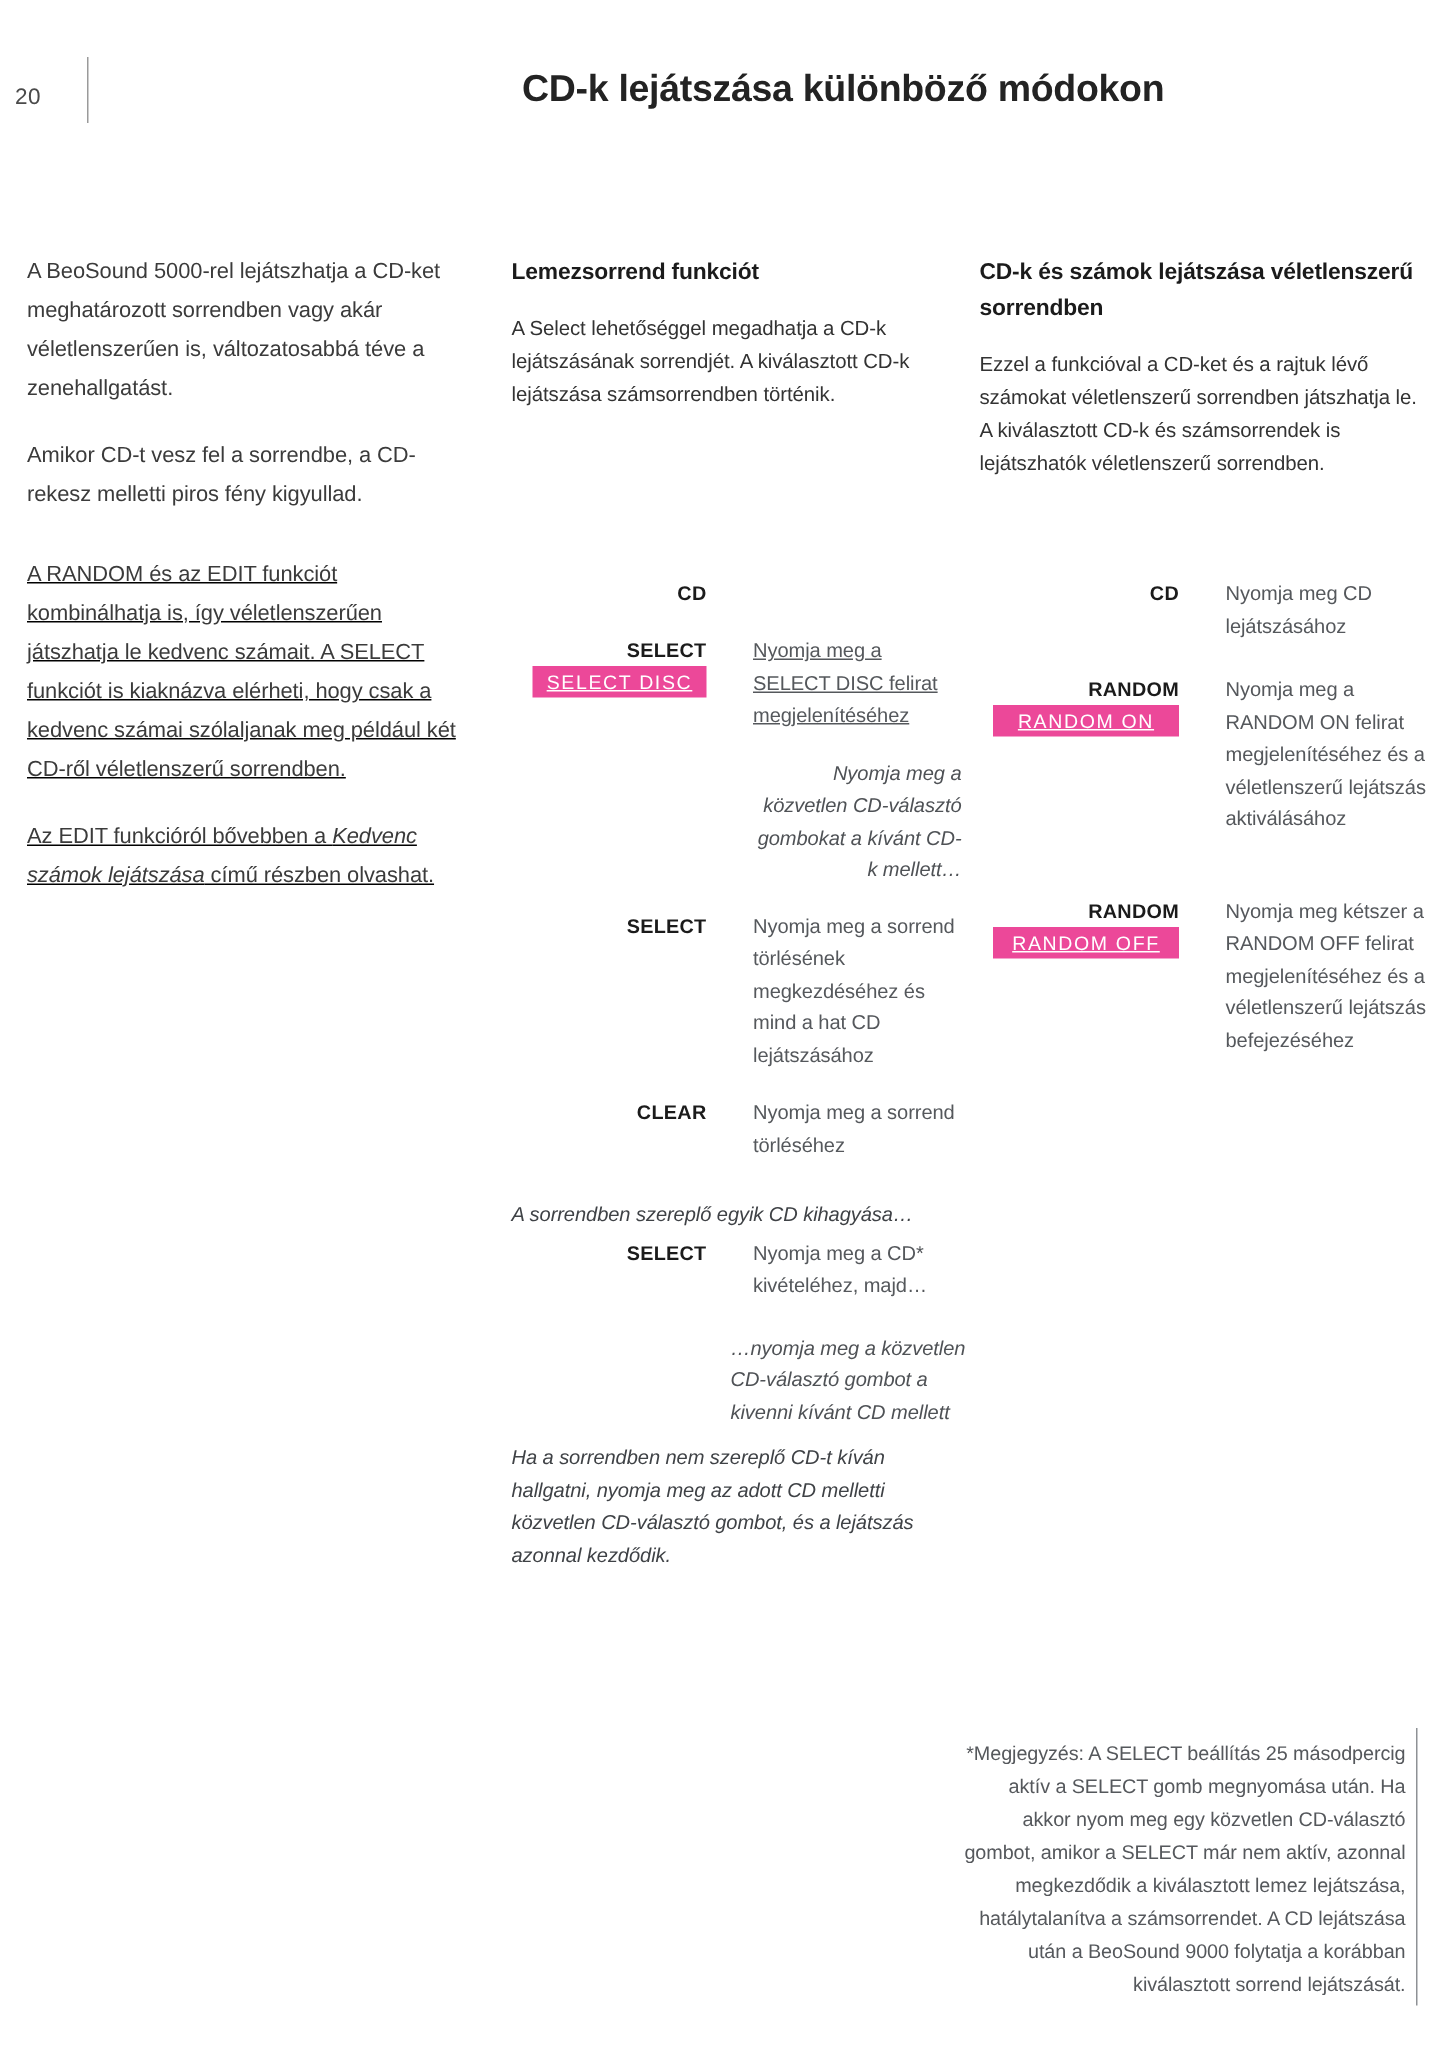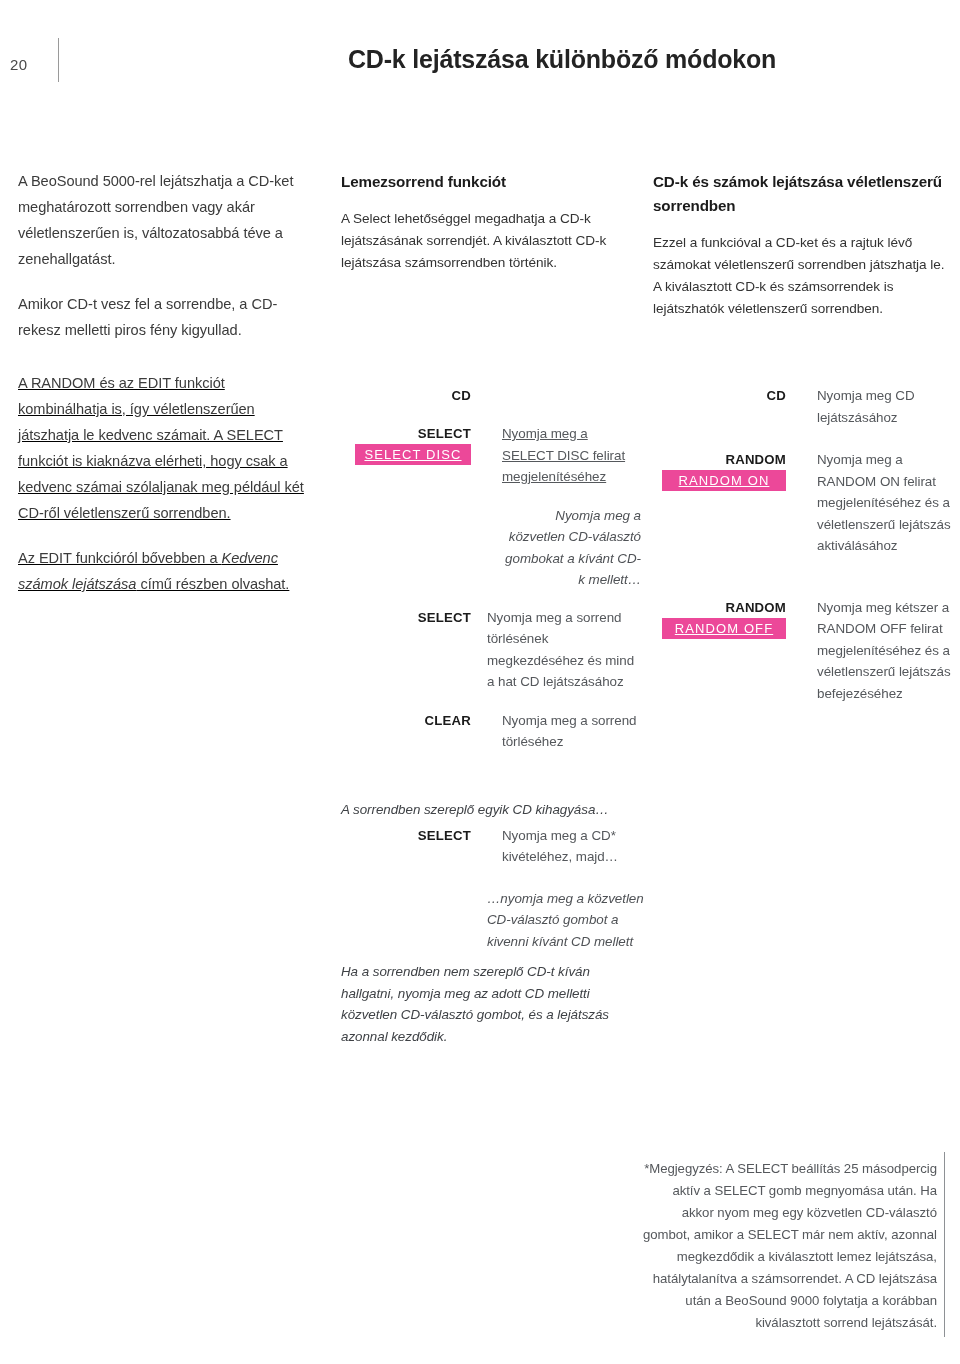--- a/index.html
+++ b/index.html
@@ -198,21 +198,21 @@
       <div class="instr-key" style="width:130px;">
         
       </div>
       <div class="instr-desc italic" style="width:165px; margin-left:15px;text-align:right;">Nyomja meg a közvetlen CD-választó gombokat a kívánt CD-k mellett…</div>
     </div>
 
     <div class="instr-row" style="margin-bottom:17px;">
       <div class="instr-key" style="width:130px;">
         <span class="key-label">SELECT</span>
       </div>
-      <div class="instr-desc" style="width:162px; ">Nyomja meg a sorrend törlésének megkezdéséhez és mind a hat CD lejátszásához</div>
+      <div class="instr-desc" style="width:162px; margin-left:15px;">Nyomja meg a sorrend törlésének megkezdéséhez és mind a hat CD lejátszásához</div>
     </div>
 
     <div class="instr-row">
       <div class="instr-key" style="width:130px;">
         <span class="key-label">CLEAR</span>
       </div>
       <div class="instr-desc" style="width:158px; margin-left:15px;">Nyomja meg a sorrend törléséhez</div>
     </div>
   </div>
 

